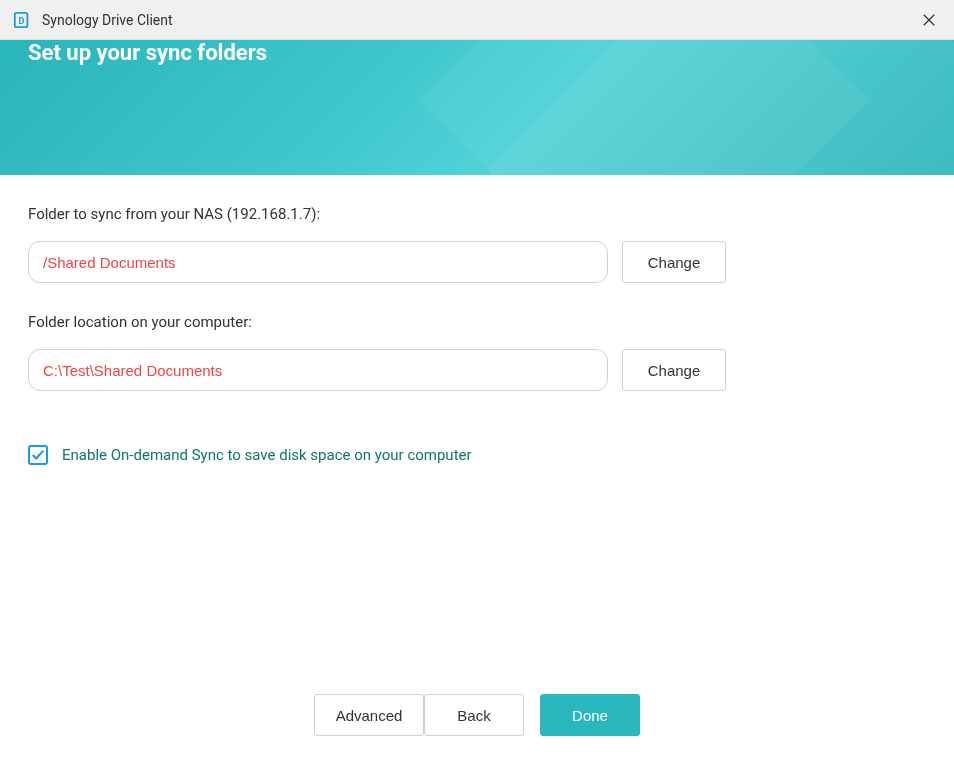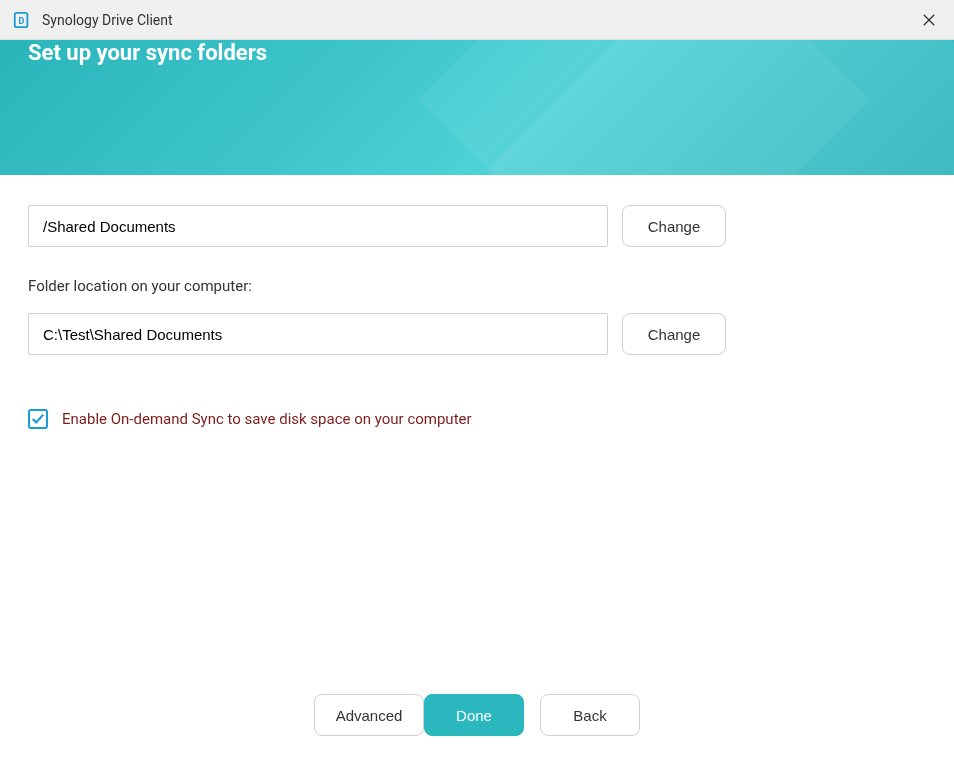--- a/index.html
+++ b/index.html
@@ -96,30 +96,30 @@
     .input-row {
       display: flex;
       align-items: stretch;
       gap: 14px;
       margin-bottom: 30px;
     }
     .text-input {
       width: 580px;
       height: 42px;
       border: 1px solid #d0d0d0;
-      border-radius: 2px;
+      border-radius: 12px;
       padding: 0 14px;
       font-size: 15px;
-      color: #000000;
+      color: #ef4444;
       background: white;
     }
     .btn {
       height: 42px;
       border: 1px solid #d0d0d0;
-      border-radius: 8px;
+      border-radius: 3px;
       background: white;
       font-size: 15px;
       color: #333;
       cursor: pointer;
       display: inline-flex;
       align-items: center;
       justify-content: center;
     }
     .btn-change {
       width: 104px;
@@ -141,21 +141,21 @@
       justify-content: center;
       cursor: pointer;
       flex-shrink: 0;
     }
     .checkbox svg {
       width: 14px;
       height: 14px;
     }
     .checkbox-label {
       font-size: 15px;
-      color: #7f1d1d;
+      color: #0f766e;
     }
     .learn-more {
       color: #1a9cd8;
       font-size: 15px;
       text-decoration: underline;
       cursor: pointer;
       margin-left: 40px;
       display: inline-block;
     }
     .footer {
@@ -199,20 +199,21 @@
     </svg>
   </span>
 </div>
 
 <div class="header-banner">
   <div class="header-title">Set up your sync folders</div>
 </div>
 
 <div class="content">
 
+  <div class="field-label">Folder to sync from your NAS (192.168.1.7):</div>
   <div class="input-row">
     <input type="text" class="text-input" readonly="" value="/Shared Documents" style="">
     <button class="btn btn-change">Change</button>
   </div>
 
   <div class="field-label">Folder location on your computer:</div>
   <div class="input-row">
     <input type="text" class="text-input" readonly="" value="C:\Test\Shared Documents" style="">
     <button class="btn btn-change">Change</button>
   </div>
@@ -224,16 +225,16 @@
       </svg>
     </span>
     <span class="checkbox-label">Enable On-demand Sync to save disk space on your computer</span>
   </div>
 
 </div>
 
 <div class="footer">
   <button class="btn btn-advanced">Advanced</button>
   <div class="footer-right">
+    <button class="btn btn-back">Back</button>
     <button class="btn btn-done">Done</button>
-    <button class="btn btn-back">Back</button>
   </div>
 </div>
 
 </body></html>

